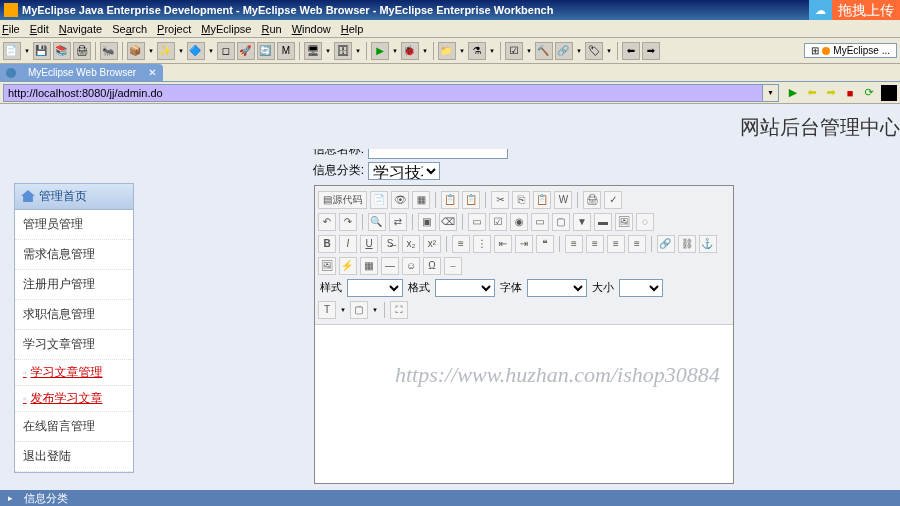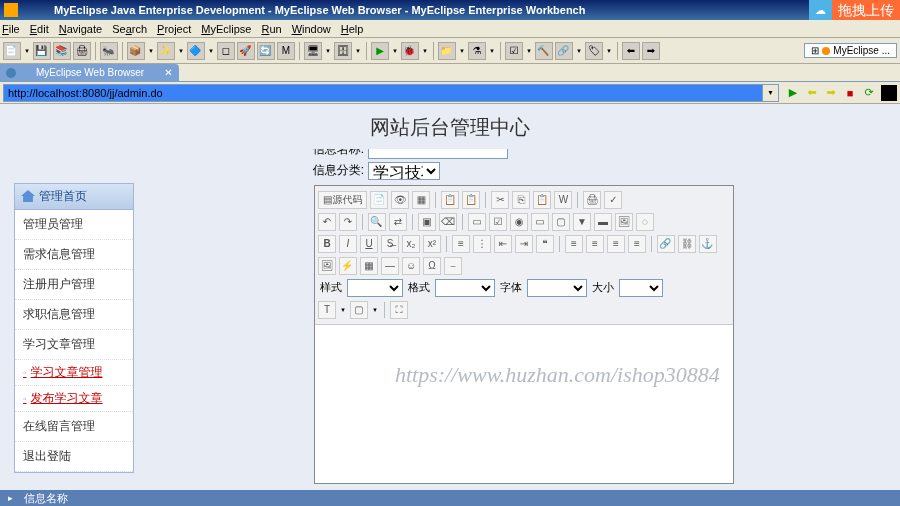--- a/index.html
+++ b/index.html
@@ -1,54 +1,54 @@
 <!DOCTYPE html>
 <html><head>
 <meta charset="utf-8">
 <style>
 * { margin: 0; padding: 0; box-sizing: border-box; font-family: "Microsoft YaHei", SimSun, Arial, sans-serif; }
 body { width: 900px; height: 506px; overflow: hidden; background: #fff; position: relative; }
 
 
-.title-bar { height: 20px; background: linear-gradient(#0a246a, #3a6ea5); color: #fff; font-size: 11px; font-weight: bold; padding-left: 4px; line-height: 20px; display: flex; align-items: center; gap: 32px; }
+.title-bar { height: 20px; background: linear-gradient(#0a246a, #3a6ea5); color: #fff; font-size: 11px; font-weight: bold; padding-left: 4px; line-height: 20px; display: flex; align-items: center; }
 .title-bar-icon { width: 14px; height: 14px; background: #ffa500; margin-right: 4px; display: inline-block; }
 .top-right-buttons { position: absolute; top: 0; right: 0; display: flex; height: 20px; }
 .top-right-buttons .btn1 { background: #4fb3e8; color: #fff; padding: 0 6px; font-size: 11px; line-height: 20px; }
 .top-right-buttons .btn2 { background: #ff6b35; color: #fff; padding: 0 6px; font-size: 14px; line-height: 20px; }
 
 
 .menu-bar { height: 18px; background: #ece9d8; border-bottom: 1px solid #aca899; font-size: 11px; padding-left: 2px; display: flex; align-items: center; }
 .menu-bar span { margin-right: 10px; cursor: default; }
 .menu-bar span u { text-decoration: underline; }
 
 
 .main-toolbar { height: 26px; background: #ece9d8; border-bottom: 1px solid #aca899; display: flex; align-items: center; padding: 0 3px; gap: 2px; }
 .tb-icon { width: 18px; height: 18px; background: #d4d0c8; border: 1px solid #aca899; display: inline-flex; align-items: center; justify-content: center; font-size: 10px; cursor: pointer; }
 .tb-sep { width: 1px; height: 18px; background: #aca899; margin: 0 2px; }
 .tb-dd { width: 8px; font-size: 7px; text-align: center; }
 .myeclipse-btn { margin-left: auto; background: #fff; border: 1px solid #7f9db9; padding: 1px 6px; font-size: 10px; display: flex; align-items: center; gap: 3px; }
 .myeclipse-btn .dot { width: 8px; height: 8px; background: #ff8c00; border-radius: 50%; }
 
 
 .tab-row { height: 18px; background: #ece9d8; display: flex; border-bottom: 1px solid #7f9db9; }
-.browser-tab { background: #7aa1d6; color: #fff; font-size: 10px; padding: 2px 6px; display: flex; align-items: center; gap: 20px; border-top-right-radius: 4px; }
+.browser-tab { background: #7aa1d6; color: #fff; font-size: 10px; padding: 2px 6px; display: flex; align-items: center; gap: 12px; border-top-right-radius: 4px; }
 .browser-tab .globe { width: 10px; height: 10px; background: #4682b4; border-radius: 50%; }
 .browser-tab .close { font-size: 10px; cursor: pointer; }
 
 
 .addr-row { height: 22px; background: #ece9d8; display: flex; align-items: center; padding: 0 3px; border-bottom: 1px solid #aca899; }
-.addr-input { flex: 1; font-size: 11px; padding: 1px 4px; border: 1px solid #7f9db9; background: #3b82f6; height: 18px; }
+.addr-input { flex: 1; font-size: 11px; padding: 1px 4px; border: 1px solid #7f9db9; background: #c4b5fd; height: 18px; }
 .addr-dd { width: 16px; height: 18px; border: 1px solid #7f9db9; border-left: none; background: #ece9d8; font-size: 8px; text-align: center; line-height: 16px; }
 .addr-icons { display: flex; gap: 3px; margin-left: 6px; }
 .addr-icons .ai { width: 16px; height: 16px; display: inline-flex; align-items: center; justify-content: center; font-size: 11px; cursor: pointer; }
 .end-square { width: 16px; height: 16px; background: #000; margin-left: 4px; }
 
 
 .page-content { position: absolute; top: 104px; left: 0; right: 0; bottom: 0; background: #e8edf5; display: flex; flex-direction: column; }
-.page-header { text-align: center; font-size: 20px; font-family: SimSun, serif; padding: 10px 0 8px; color: #333; background: #e8edf5; }
+.page-header { text-align: right; font-size: 20px; font-family: SimSun, serif; padding: 10px 0 8px; color: #333; background: #e8edf5; }
 
 .main-area { flex: 1; display: flex; overflow: hidden; align-items: center; }
 
 
 .sidebar { width: 120px; background: #fff; border: 1px solid #a5b5d6; margin-left: 14px; display: flex; flex-direction: column; }
 .sidebar-header { background: linear-gradient(#d6e4f5, #b8cde8); padding: 4px 6px; font-size: 12px; color: #1a4b8c; display: flex; align-items: center; gap: 4px; border-bottom: 1px solid #a5b5d6; }
 .sidebar-header .home-icon { width: 14px; height: 12px; background: #5a8fd6; clip-path: polygon(50% 0, 100% 50%, 85% 50%, 85% 100%, 15% 100%, 15% 50%, 0 50%); }
 .sidebar-item { padding: 6px 8px; font-size: 12px; color: #333; cursor: pointer; border-bottom: 1px dotted #ddd; }
 .sidebar-item.active { color: #c00; text-decoration: underline; padding: 4px 8px; }
 .sidebar-item.active2 { color: #c00; text-decoration: underline; padding: 4px 8px; }
@@ -313,17 +313,17 @@
       </div>
 
       <div class="submit-row">
         <button class="submit-btn">提交数据</button>
       </div>
     </div>
   </div>
 
   <div class="footer">
     <span class="arrow">▸</span>
-    <span>信息名称</span>
+    <span>信息分类</span>
   </div>
 </div>
 
 <div class="watermark">https://www.huzhan.com/ishop30884</div>
 
 </body></html>

